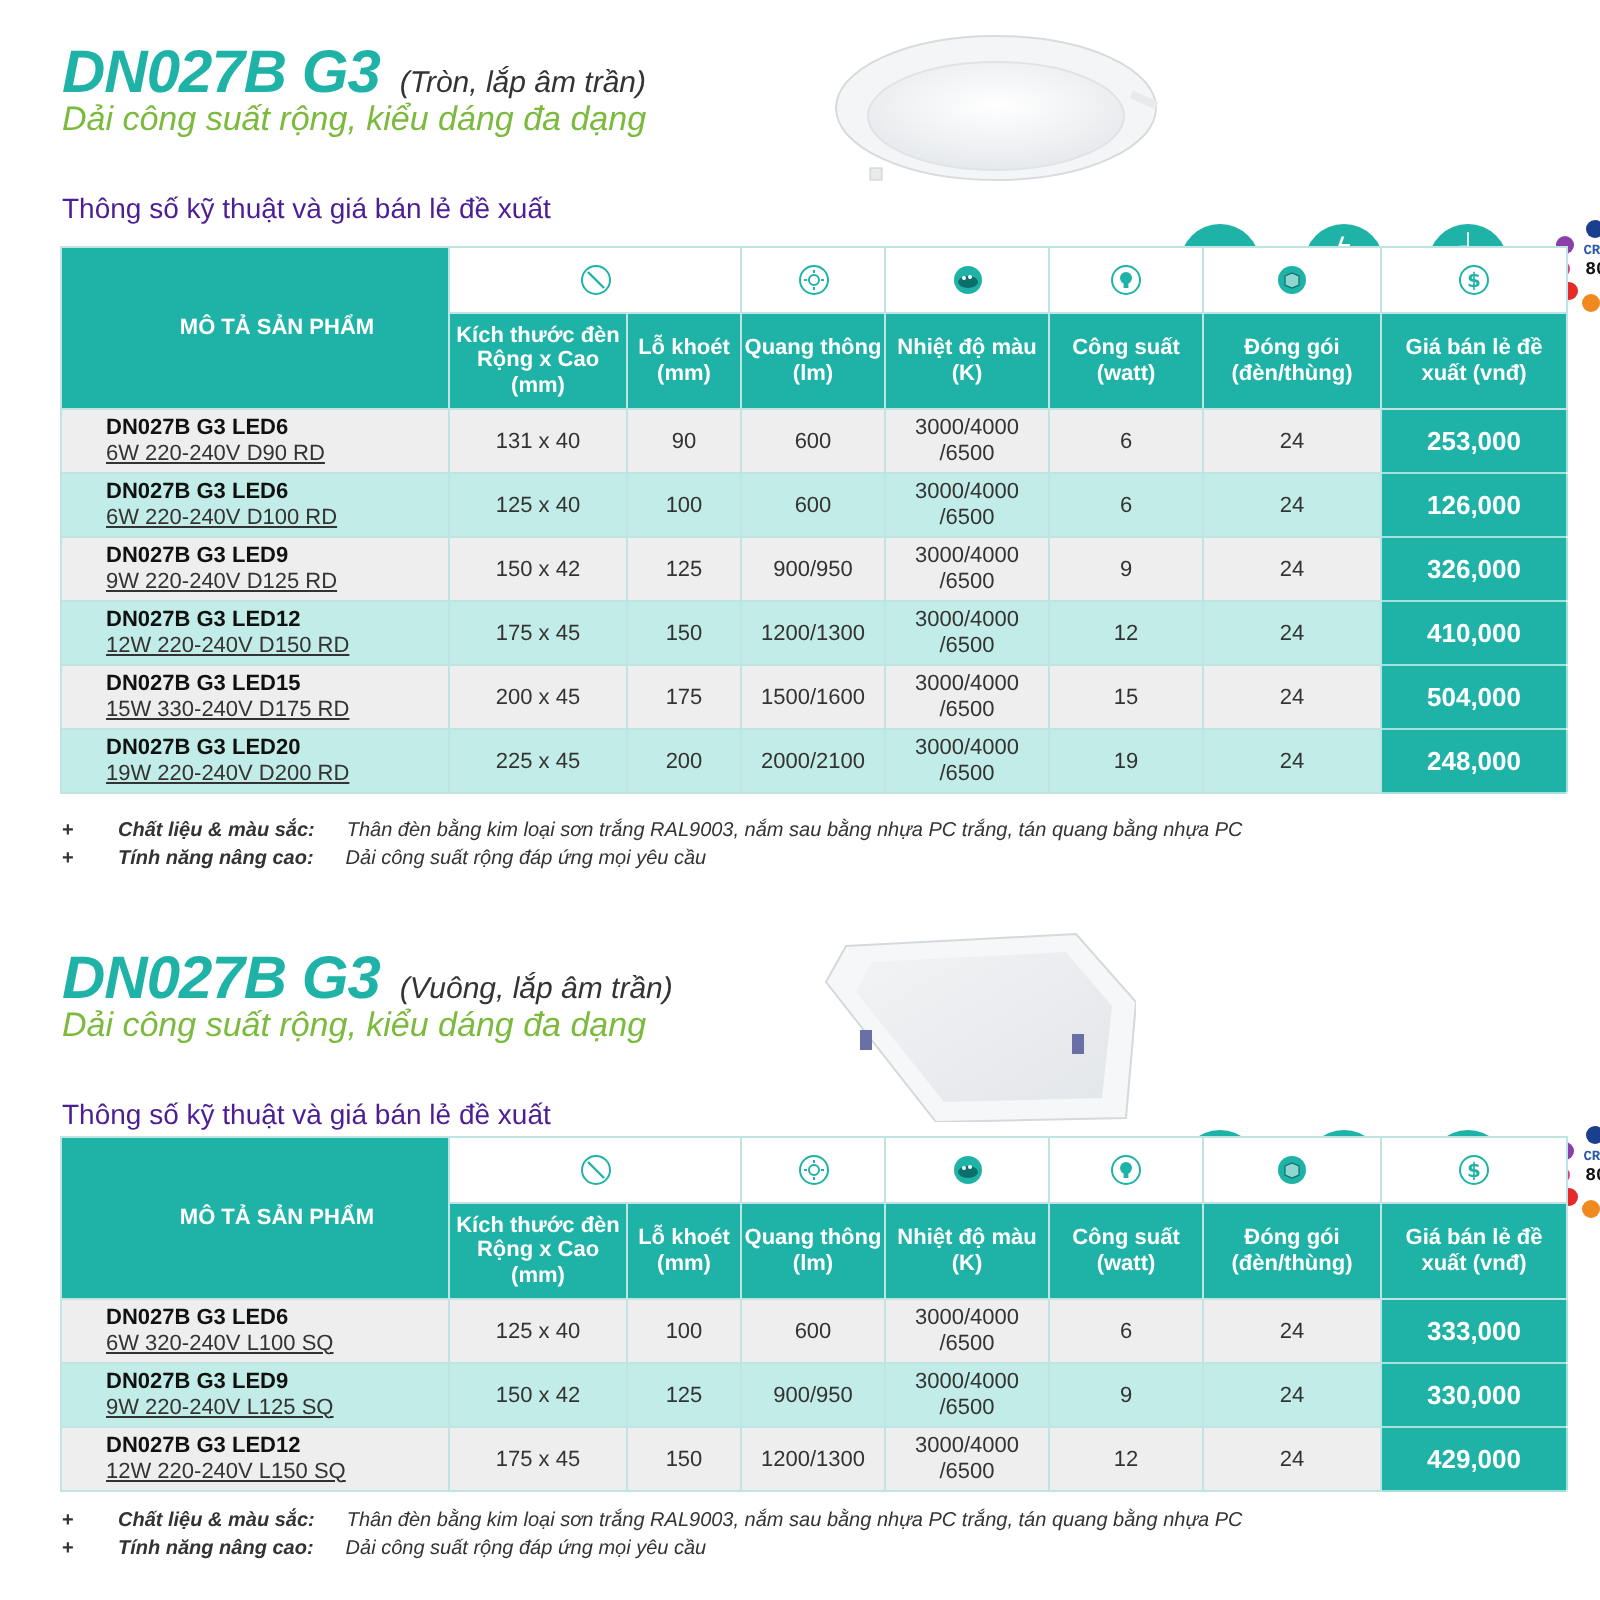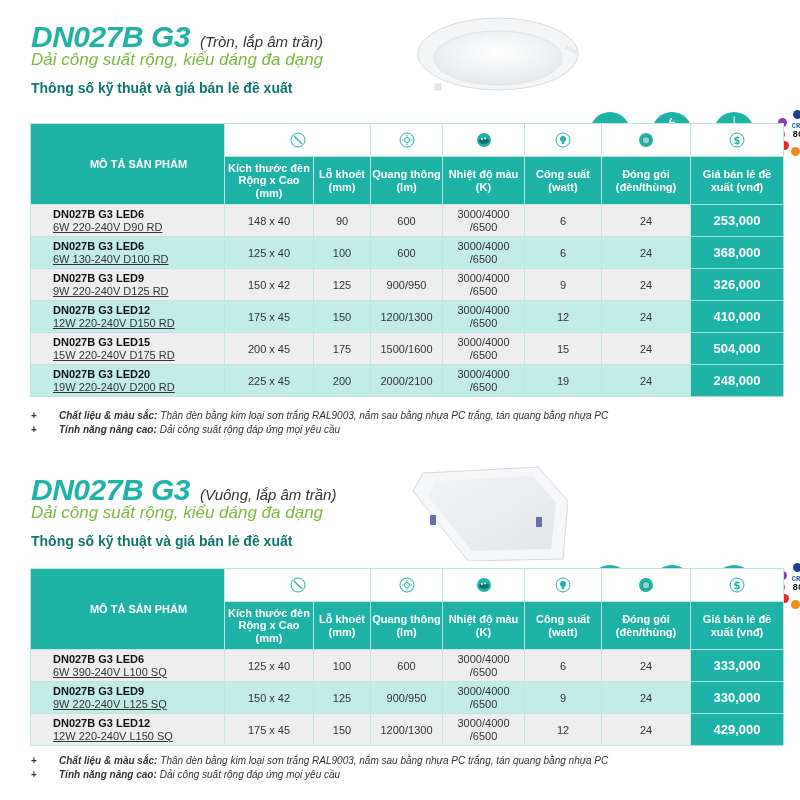--- a/index.html
+++ b/index.html
@@ -7,21 +7,21 @@
   body { font-family: "Liberation Sans", "DejaVu Sans", sans-serif; color: #222; position: relative; }
 
   .section { position: absolute; left: 0; width: 800px; }
   .sec1 { top: 0; }
   .sec2 { top: 453px; }
 
   .title-row { position: absolute; left: 31px; top: 20px; display: flex; align-items: baseline; white-space: nowrap; font-style: italic; }
   .title { font-size: 30px; font-weight: bold; color: #1fb3a8; letter-spacing: -0.5px; }
   .subtitle-paren { font-size: 15px; color: #333; margin-left: 10px; }
   .tagline { position: absolute; left: 31px; top: 50px; font-size: 17px; font-style: italic; color: #7cba3d; white-space: nowrap; }
-  .spec-heading { position: absolute; left: 31px; top: 80px; font-size: 14px; font-weight: bold; color: #0f766e; white-space: nowrap; }
+  .spec-heading { position: absolute; left: 31px; top: 96px; font-size: 14px; font-weight: normal; color: #4c1d95; white-space: nowrap; }
 
   .product-img { position: absolute; }
   .round-light { left: 415px; top: 12px; width: 166px; height: 80px; }
   .square-light { left: 408px; top: 8px; width: 160px; height: 100px; }
 
   .badges { position: absolute; left: 590px; display: flex; gap: 22px; align-items: center; margin-top: 45px; }
   .sec1 .badges { top: 65px; }
   .sec2 .badges { top: 518px; top: 65px; }
   .badge { width: 40px; height: 40px; border-radius: 50%; background: #1fb3a8; color: #fff; font-weight: bold; font-size: 8.5px; display: flex; flex-direction: column; align-items: center; justify-content: center; line-height: 1.05; text-align: center; }
   .badge .glyph { font-size: 12px; line-height: 1; }
@@ -46,21 +46,21 @@
   td.desc .pname { font-weight: bold; color: #111; display: block; }
   td.desc .pspec { color: #333; display: block; text-decoration: underline; }
   td.kelvin { line-height: 1.1; }
   tr.row td.price { background: #1fb3a8 !important; color: #fff; font-weight: bold; font-size: 13px; border-color: #ffffff99; }
 
   .notes { position: absolute; left: 31px; font-size: 10px; font-style: italic; color: #333; line-height: 14px; white-space: nowrap; }
   .sec1 .notes { top: 409px; }
   .sec2 .notes { top: 301px; }
   .note-line { display: flex; }
   .note-plus { font-style: normal; font-weight: bold; width: 28px; }
-  .note-label { font-weight: bold; margin-right: 3px; }
+  .note-label { font-weight: bold; margin-right: 16px; }
 </style>
 </head>
 <body>
 
 <div class="section sec1">
   <div class="title-row">
     <span class="title">DN027B G3</span>
     <span class="subtitle-paren">(Tròn, lắp âm trần)</span>
   </div>
   <div class="tagline">Dải công suất rộng, kiểu dáng đa dạng</div>
@@ -175,40 +175,40 @@
       <th class="col-head">Nhiệt độ màu (K)</th>
       <th class="col-head">Công suất (watt)</th>
       <th class="col-head">Đóng gói (đèn/thùng)</th>
       <th class="col-head">Giá bán lẻ đề xuất (vnđ)</th>
     </tr>
     <tr class="row odd">
       <td class="desc">
             <span class="pname">DN027B G3 LED6</span>
             <span class="pspec">6W 220-240V D90 RD</span>
           </td>
-      <td>148 x 40</td>
+      <td>131 x 40</td>
       <td>90</td>
       <td>600</td>
       <td class="kelvin">3000/4000 /6500</td>
       <td>6</td>
       <td>24</td>
       <td class="price">253,000</td>
     </tr>
     <tr class="row even">
       <td class="desc">
             <span class="pname">DN027B G3 LED6</span>
-            <span class="pspec">6W 130-240V D100 RD</span>
+            <span class="pspec">6W 220-240V D100 RD</span>
           </td>
       <td>125 x 40</td>
       <td>100</td>
       <td>600</td>
       <td class="kelvin">3000/4000 /6500</td>
       <td>6</td>
       <td>24</td>
-      <td class="price">368,000</td>
+      <td class="price">126,000</td>
     </tr>
     <tr class="row odd">
       <td class="desc">
             <span class="pname">DN027B G3 LED9</span>
             <span class="pspec">9W 220-240V D125 RD</span>
           </td>
       <td>150 x 42</td>
       <td>125</td>
       <td>900/950</td>
       <td class="kelvin">3000/4000 /6500</td>
@@ -225,21 +225,21 @@
       <td>150</td>
       <td>1200/1300</td>
       <td class="kelvin">3000/4000 /6500</td>
       <td>12</td>
       <td>24</td>
       <td class="price">410,000</td>
     </tr>
     <tr class="row odd">
       <td class="desc">
             <span class="pname">DN027B G3 LED15</span>
-            <span class="pspec">15W 220-240V D175 RD</span>
+            <span class="pspec">15W 330-240V D175 RD</span>
           </td>
       <td>200 x 45</td>
       <td>175</td>
       <td>1500/1600</td>
       <td class="kelvin">3000/4000 /6500</td>
       <td>15</td>
       <td>24</td>
       <td class="price">504,000</td>
     </tr>
     <tr class="row even">
@@ -387,21 +387,21 @@
       <th class="col-head">Lỗ khoét (mm)</th>
       <th class="col-head">Quang thông (lm)</th>
       <th class="col-head">Nhiệt độ màu (K)</th>
       <th class="col-head">Công suất (watt)</th>
       <th class="col-head">Đóng gói (đèn/thùng)</th>
       <th class="col-head">Giá bán lẻ đề xuất (vnđ)</th>
     </tr>
     <tr class="row odd">
       <td class="desc">
             <span class="pname">DN027B G3 LED6</span>
-            <span class="pspec">6W 390-240V L100 SQ</span>
+            <span class="pspec">6W 320-240V L100 SQ</span>
           </td>
       <td>125 x 40</td>
       <td>100</td>
       <td>600</td>
       <td class="kelvin">3000/4000 /6500</td>
       <td>6</td>
       <td>24</td>
       <td class="price">333,000</td>
     </tr>
     <tr class="row even">

